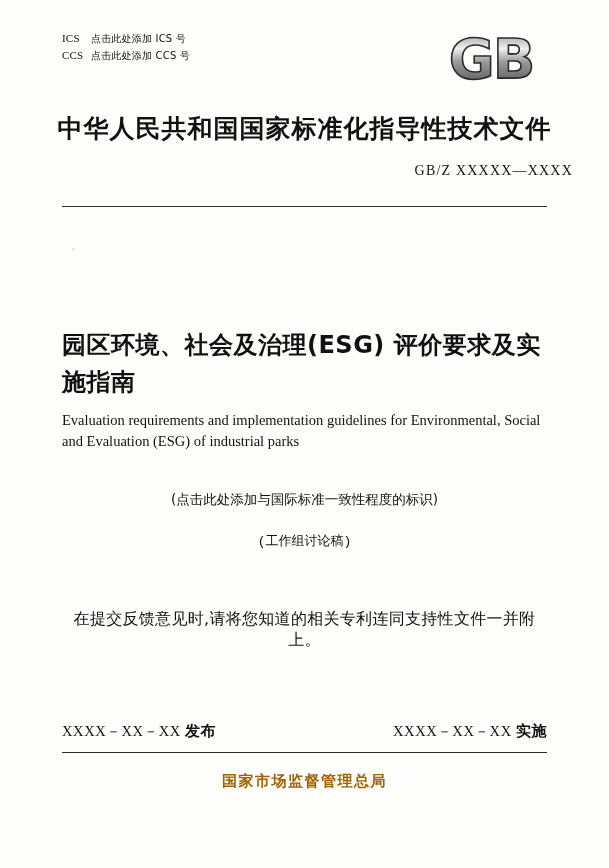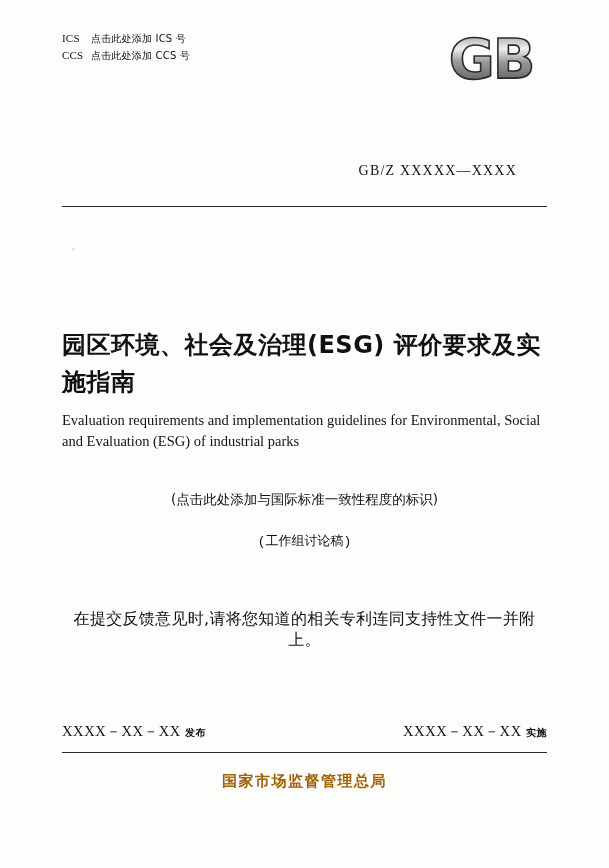--- a/index.html
+++ b/index.html
@@ -67,21 +67,21 @@
     font-size: 25px;
     letter-spacing: 1px;
     color: #111;
   }
   .std-number {
     position: absolute;
     top: 163px;
     left: 0;
     width: 609px;
     text-align: right;
-    padding-right: 92px;
+    padding-right: 36px;
     box-sizing: border-box;
     font-family: "Liberation Serif", serif;
     font-size: 14px;
     letter-spacing: 1.2px;
     color: #111;
   }
 
   
   .rule {
     position: absolute;
@@ -157,21 +157,21 @@
     display: flex;
     justify-content: space-between;
     align-items: baseline;
     font-family: "Liberation Serif", serif;
     font-size: 14.5px;
     letter-spacing: 0.6px;
     color: #111;
   }
   .date-row .cnword {
     font-family: "DejaVu Sans", sans-serif;
-    font-size: 10px;
+    font-size: 15px;
     font-weight: bold;
     letter-spacing: 0.5px;
   }
 
   
   .issuer {
     position: absolute;
     left: 0;
     width: 609px;
     top: 771px;
@@ -225,20 +225,21 @@
           <stop offset="0%" stop-color="#7e7e7e"></stop>
           <stop offset="35%" stop-color="#efefef"></stop>
           <stop offset="55%" stop-color="#9a9a9a"></stop>
           <stop offset="100%" stop-color="#4a4a4a"></stop>
         </linearGradient>
       </defs>
       <text x="60" y="52" text-anchor="middle" font-family="DejaVu Sans, sans-serif" font-size="56" font-weight="bold" fill="url(#gbgrad)" stroke="#2a2a2a" stroke-width="1.6" letter-spacing="-2">GB</text>
     </svg>
   </div>
 
+  <div class="std-title">中华人民共和国国家标准化指导性技术文件</div>
   <div class="std-number">GB/Z XXXXX—XXXX</div>
 
   <div class="rule rule-top"></div>
 
   <div class="tick">ˎ</div>
 
   <div class="doc-title">园区环境、社会及治理(ESG) 评价要求及实施指南</div>
 
   <div class="doc-title-en">
     <div>Evaluation requirements and implementation guidelines for Environmental, Social</div>

